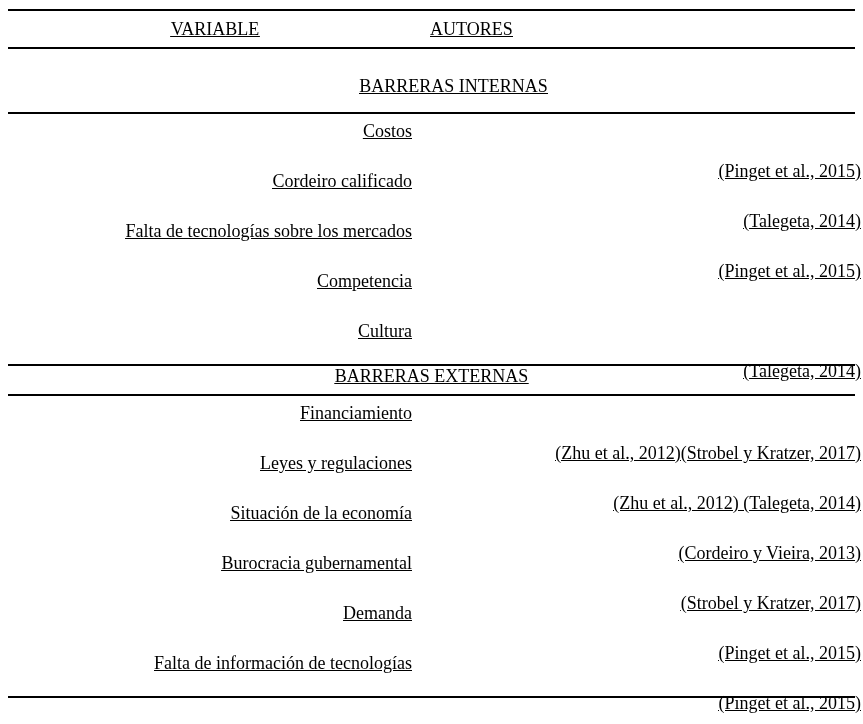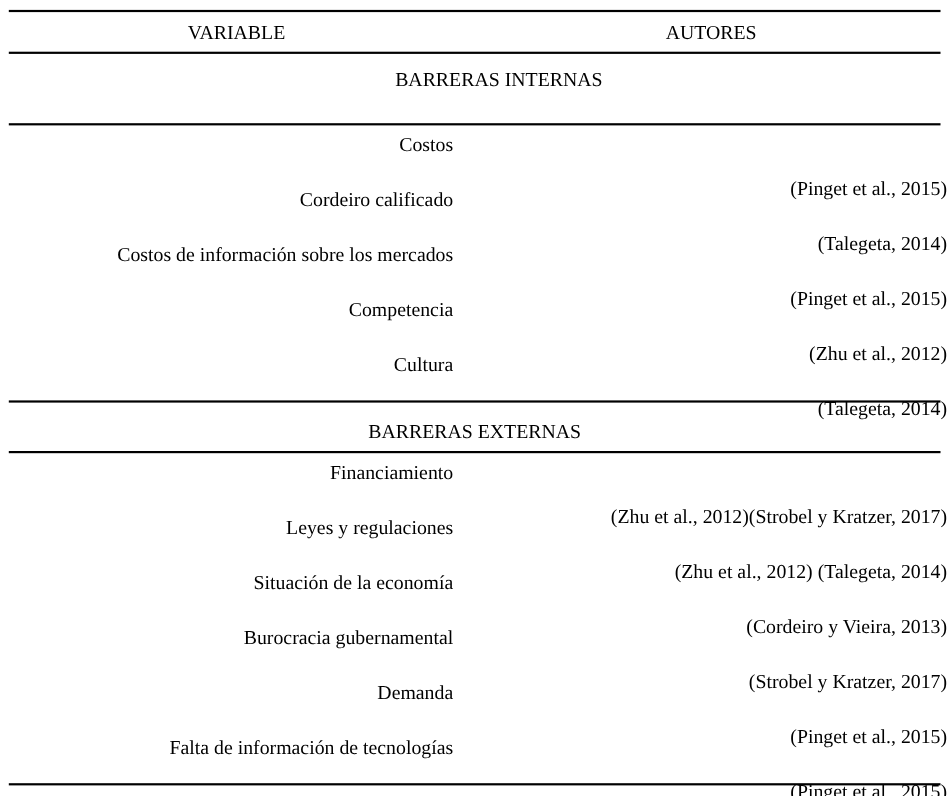--- a/index.html
+++ b/index.html
@@ -1,35 +1,35 @@
 <!DOCTYPE html>
 <html><head>
 <meta charset="utf-8">
 <style>
-  * { box-sizing: border-box; }
+  * { box-sizing: border-box; text-decoration: underline; }
   html, body { margin: 0; padding: 0; background: #ffffff; }
   .page {
     width: 863px;
     height: 724px;
     background: #ffffff;
     color: #000000;
     font-family: "Liberation Serif", "DejaVu Serif", serif;
     font-size: 18px;
     line-height: 21px;
     position: relative;
     overflow: hidden;
   }
   .rule { height: 0; border-top: 2px solid #000000; margin: 0 8px; }
   .rule-top { margin-top: 9px; }
   .header-row { display: flex; height: 36px; padding-top: 8px; }
   .header-cell-left { width: 430px; text-align: center; }
-  .header-cell-right { flex: 1; text-align: center; }
+  .header-cell-right { flex: 1; }
   .section-title { text-align: center; }
-  .section-title.internas { height: 63px; padding-top: 13px; margin-left: 44px; }
-  .section-title.externas { height: 44px; padding-top: 16px; }
+  .section-title.internas { height: 63px; padding-top: 27px; margin-left: 44px; }
+  .section-title.externas { height: 28px; padding-top: 0; }
   .row { display: flex; height: 50px; padding-top: 7px; text-align: right; }
   .cell-variable { width: 412px; padding-left: 18px; }
   .cell-autores { flex: 1; padding-right: 2px; margin-top: 40px; }
 </style>
 </head>
 <body>
 
 <div class="page">
 
   <div class="rule rule-top"></div>
@@ -48,26 +48,25 @@
   <div>
     <div class="row">
       <div class="cell-variable">Costos</div>
       <div class="cell-autores">(Pinget et al., 2015)</div>
     </div>
     <div class="row">
       <div class="cell-variable">Cordeiro calificado</div>
       <div class="cell-autores">(Talegeta, 2014)</div>
     </div>
     <div class="row">
-      <div class="cell-variable">Costos de información sobre los mercados</div>
+      <div class="cell-variable">Falta de tecnologías sobre los mercados</div>
       <div class="cell-autores">(Pinget et al., 2015)</div>
     </div>
     <div class="row">
       <div class="cell-variable">Competencia</div>
-      <div class="cell-autores">(Zhu et al., 2012)</div>
     </div>
     <div class="row">
       <div class="cell-variable">Cultura</div>
       <div class="cell-autores">(Talegeta, 2014)</div>
     </div>
   </div>
 
   <div class="rule"></div>
 
   <div class="section-title externas">BARRERAS EXTERNAS</div>

